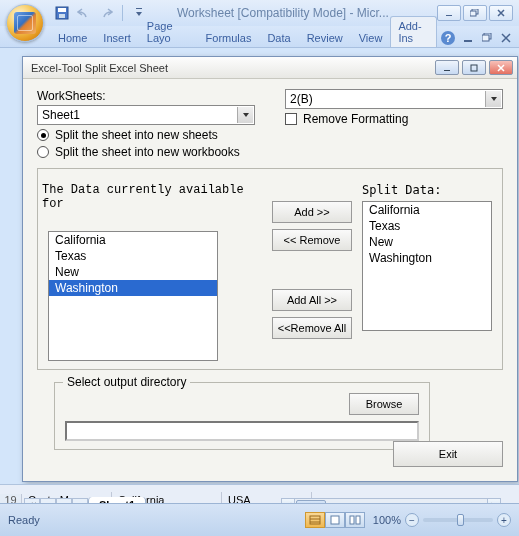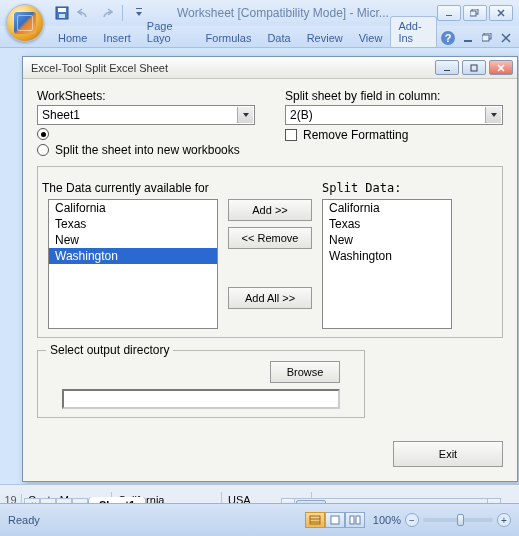--- a/index.html
+++ b/index.html
@@ -51,21 +51,21 @@
 .data-layout { display:flex; gap:10px; margin-top:6px;}
 .listbox { width:170px; height:130px; background:#fff; border:1px solid #888; overflow:auto; font-size:12px;}
 .listbox-sm { width:130px; height:130px; background:#fff; border:1px solid #888; overflow:auto; font-size:12px;}
 .list-item { padding:1px 6px; white-space:nowrap;}
 .list-item.selected { background:#2a6ad0; color:#fff;}
 .btn-col { display:flex; flex-direction:column; gap:6px; width:84px;}
 .btn-col .gap { height:26px;}
 .btn { height:22px; background:linear-gradient(#fafafa,#e4e4e0); border:1px solid #999; font-size:11px; display:flex;align-items:center;justify-content:center; cursor:pointer;}
 .split-data-label{font-family:monospace;font-size:12px;margin-bottom:4px;}
 
-.output-frame { border:1px solid #b8b8b0; margin-top:12px; padding:10px 24px 8px; position:relative; width:328px;}
+.output-frame { border:1px solid #b8b8b0; margin-top:12px; padding:10px 10px 8px; position:relative; width:376px;margin-left:17px;}
 .output-frame .legend { position:absolute; top:-8px; left:8px; background:#f4f4f0; padding:0 4px; font-size:12px;}
 .output-row { display:flex; gap:6px; align-items:center;}
 .text-input { flex:1; height:20px; border:2px inset #ccc; background:#fff;}
 .side-btns { position:absolute; right:14px; bottom:14px; width:110px; display:flex; flex-direction:column; gap:6px;}
 .side-btns .btn { height:26px;}
 
 
 .excel-bottom { position:absolute; left:0; right:0; bottom:22px; height:30px; background:#e8eef8; border-top:1px solid #b0c4de; display:flex; align-items:center; font-size:11px;}
 .row-hdr{width:22px;text-align:center;color:#555;border-right:1px solid #c0c8d8;background:#e4ecf6;}
 .cell{border-right:1px solid #c0c8d8;padding:2px 6px;}
@@ -207,59 +207,60 @@
         <div class="select">
           <span>Sheet1</span>
           <div class="arr">
               <svg width="8" height="6">
                 <path d="M1 1 L4 5 L7 1 Z" fill="#333"></path>
               </svg>
             </div>
         </div>
         <div class="radio-line">
           <div class="radio checked"></div>
+          <span>Split the sheet into new sheets</span>
         </div>
         <div class="radio-line">
           <div class="radio"></div>
           <span>Split the sheet into new workbooks</span>
         </div>
       </div>
       <div class="col">
-        <div class="label">Split sheet by field in column:</div>
         <div class="select">
           <span>2(B)</span>
           <div class="arr">
               <svg width="8" height="6">
                 <path d="M1 1 L4 5 L7 1 Z" fill="#333"></path>
               </svg>
             </div>
         </div>
         <div class="check-line">
           <div class="checkbox"></div>
           <span>Remove Formatting</span>
         </div>
       </div>
     </div>
 
     <div class="frame">
       <div class="data-layout">
         <div>
-          <div class="frame-legend" style="margin-bottom:4px;margin-left:-6px;">The Data currently available for</div>
+          <div class="frame-legend" style="margin-bottom:20px;margin-left:-6px;font-family:Liberation Mono, monospace;">The Data currently available for</div>
           <div class="listbox">
             <div class="list-item">California</div>
             <div class="list-item">Texas</div>
             <div class="list-item">New</div>
             <div class="list-item selected">Washington</div>
           </div>
         </div>
         <div class="btn-col" style="margin-top:18px;">
           <div class="btn">Add &gt;&gt;</div>
           <div class="btn">&lt;&lt; Remove</div>
           <div class="gap"></div>
           <div class="btn">Add All &gt;&gt;</div>
+          <div class="btn">&lt;&lt;Remove All</div>
         </div>
         <div>
           <div class="split-data-label">Split Data:</div>
           <div class="listbox-sm">
             <div class="list-item">California</div>
             <div class="list-item">Texas</div>
             <div class="list-item">New</div>
             <div class="list-item">Washington</div>
           </div>
         </div>

